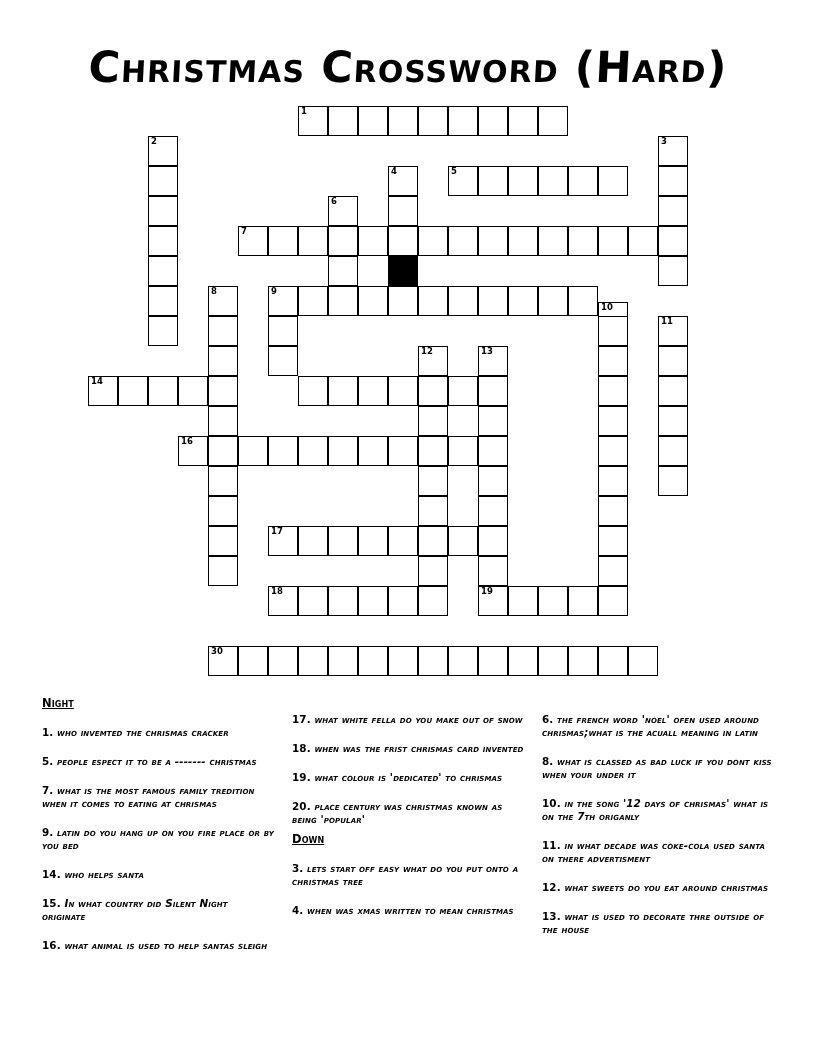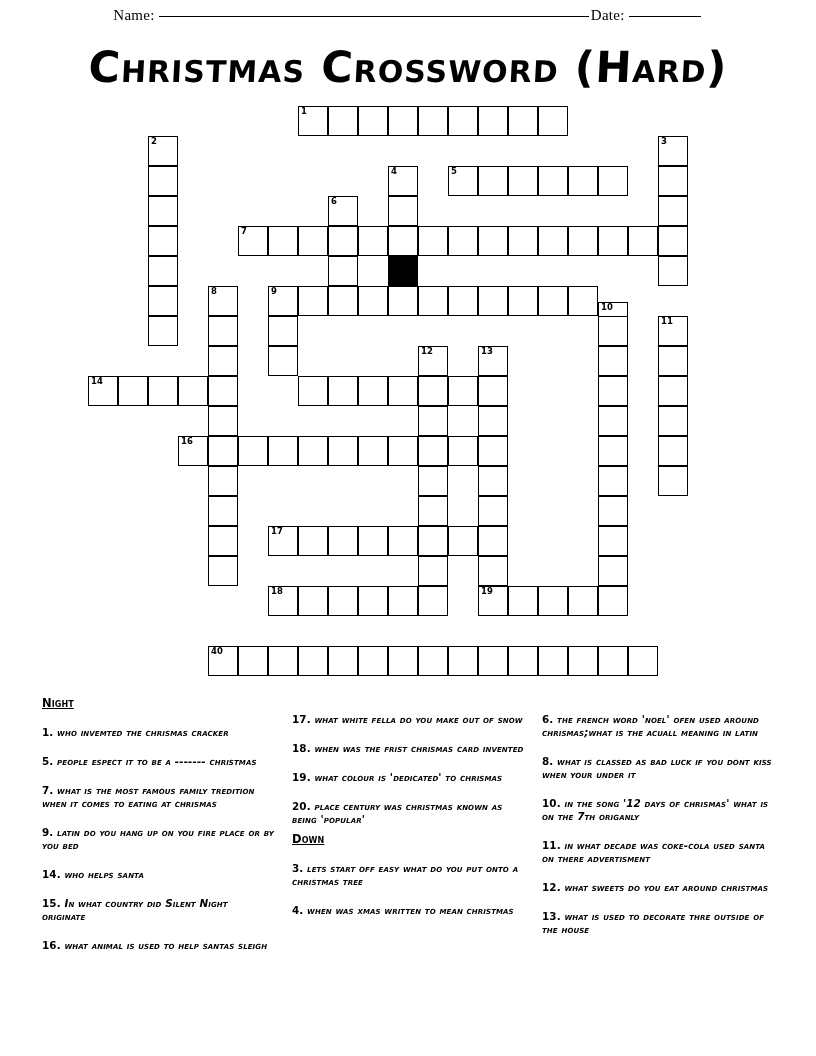--- a/index.html
+++ b/index.html
@@ -130,26 +130,20 @@
   }
   .clue .n {
     font-style: normal;
   }
 </style>
 </head>
 <body>
 
 <div class="page">
 
-  <div class="header-line">
-    <span class="seg">Name:</span>
-    <span class="name-rule"></span>
-    <span class="seg">Date:</span>
-    <span class="date-rule"></span>
-  </div>
 
   <div class="title">Christmas Crossword (Hard)</div>
 
   <div id="grid-wrap">
       <div class="cell" style="left: 298px; top: 0px;">
         <span class="num">1</span>
       </div>
       <div class="cell" style="left: 328px; top: 0px;"></div>
       <div class="cell" style="left: 358px; top: 0px;"></div>
       <div class="cell" style="left: 388px; top: 0px;"></div>
@@ -315,21 +309,21 @@
       <div class="cell" style="left: 388px; top: 480px;"></div>
       <div class="cell" style="left: 418px; top: 480px;"></div>
       <div class="cell" style="left: 478px; top: 480px;">
         <span class="num">19</span>
       </div>
       <div class="cell" style="left: 508px; top: 480px;"></div>
       <div class="cell" style="left: 538px; top: 480px;"></div>
       <div class="cell" style="left: 568px; top: 480px;"></div>
       <div class="cell" style="left: 598px; top: 480px;"></div>
       <div class="cell" style="left: 208px; top: 540px;">
-        <span class="num">40</span>
+        <span class="num">30</span>
       </div>
       <div class="cell" style="left: 238px; top: 540px;"></div>
       <div class="cell" style="left: 268px; top: 540px;"></div>
       <div class="cell" style="left: 298px; top: 540px;"></div>
       <div class="cell" style="left: 328px; top: 540px;"></div>
       <div class="cell" style="left: 358px; top: 540px;"></div>
       <div class="cell" style="left: 388px; top: 540px;"></div>
       <div class="cell" style="left: 418px; top: 540px;"></div>
       <div class="cell" style="left: 448px; top: 540px;"></div>
       <div class="cell" style="left: 478px; top: 540px;"></div>

